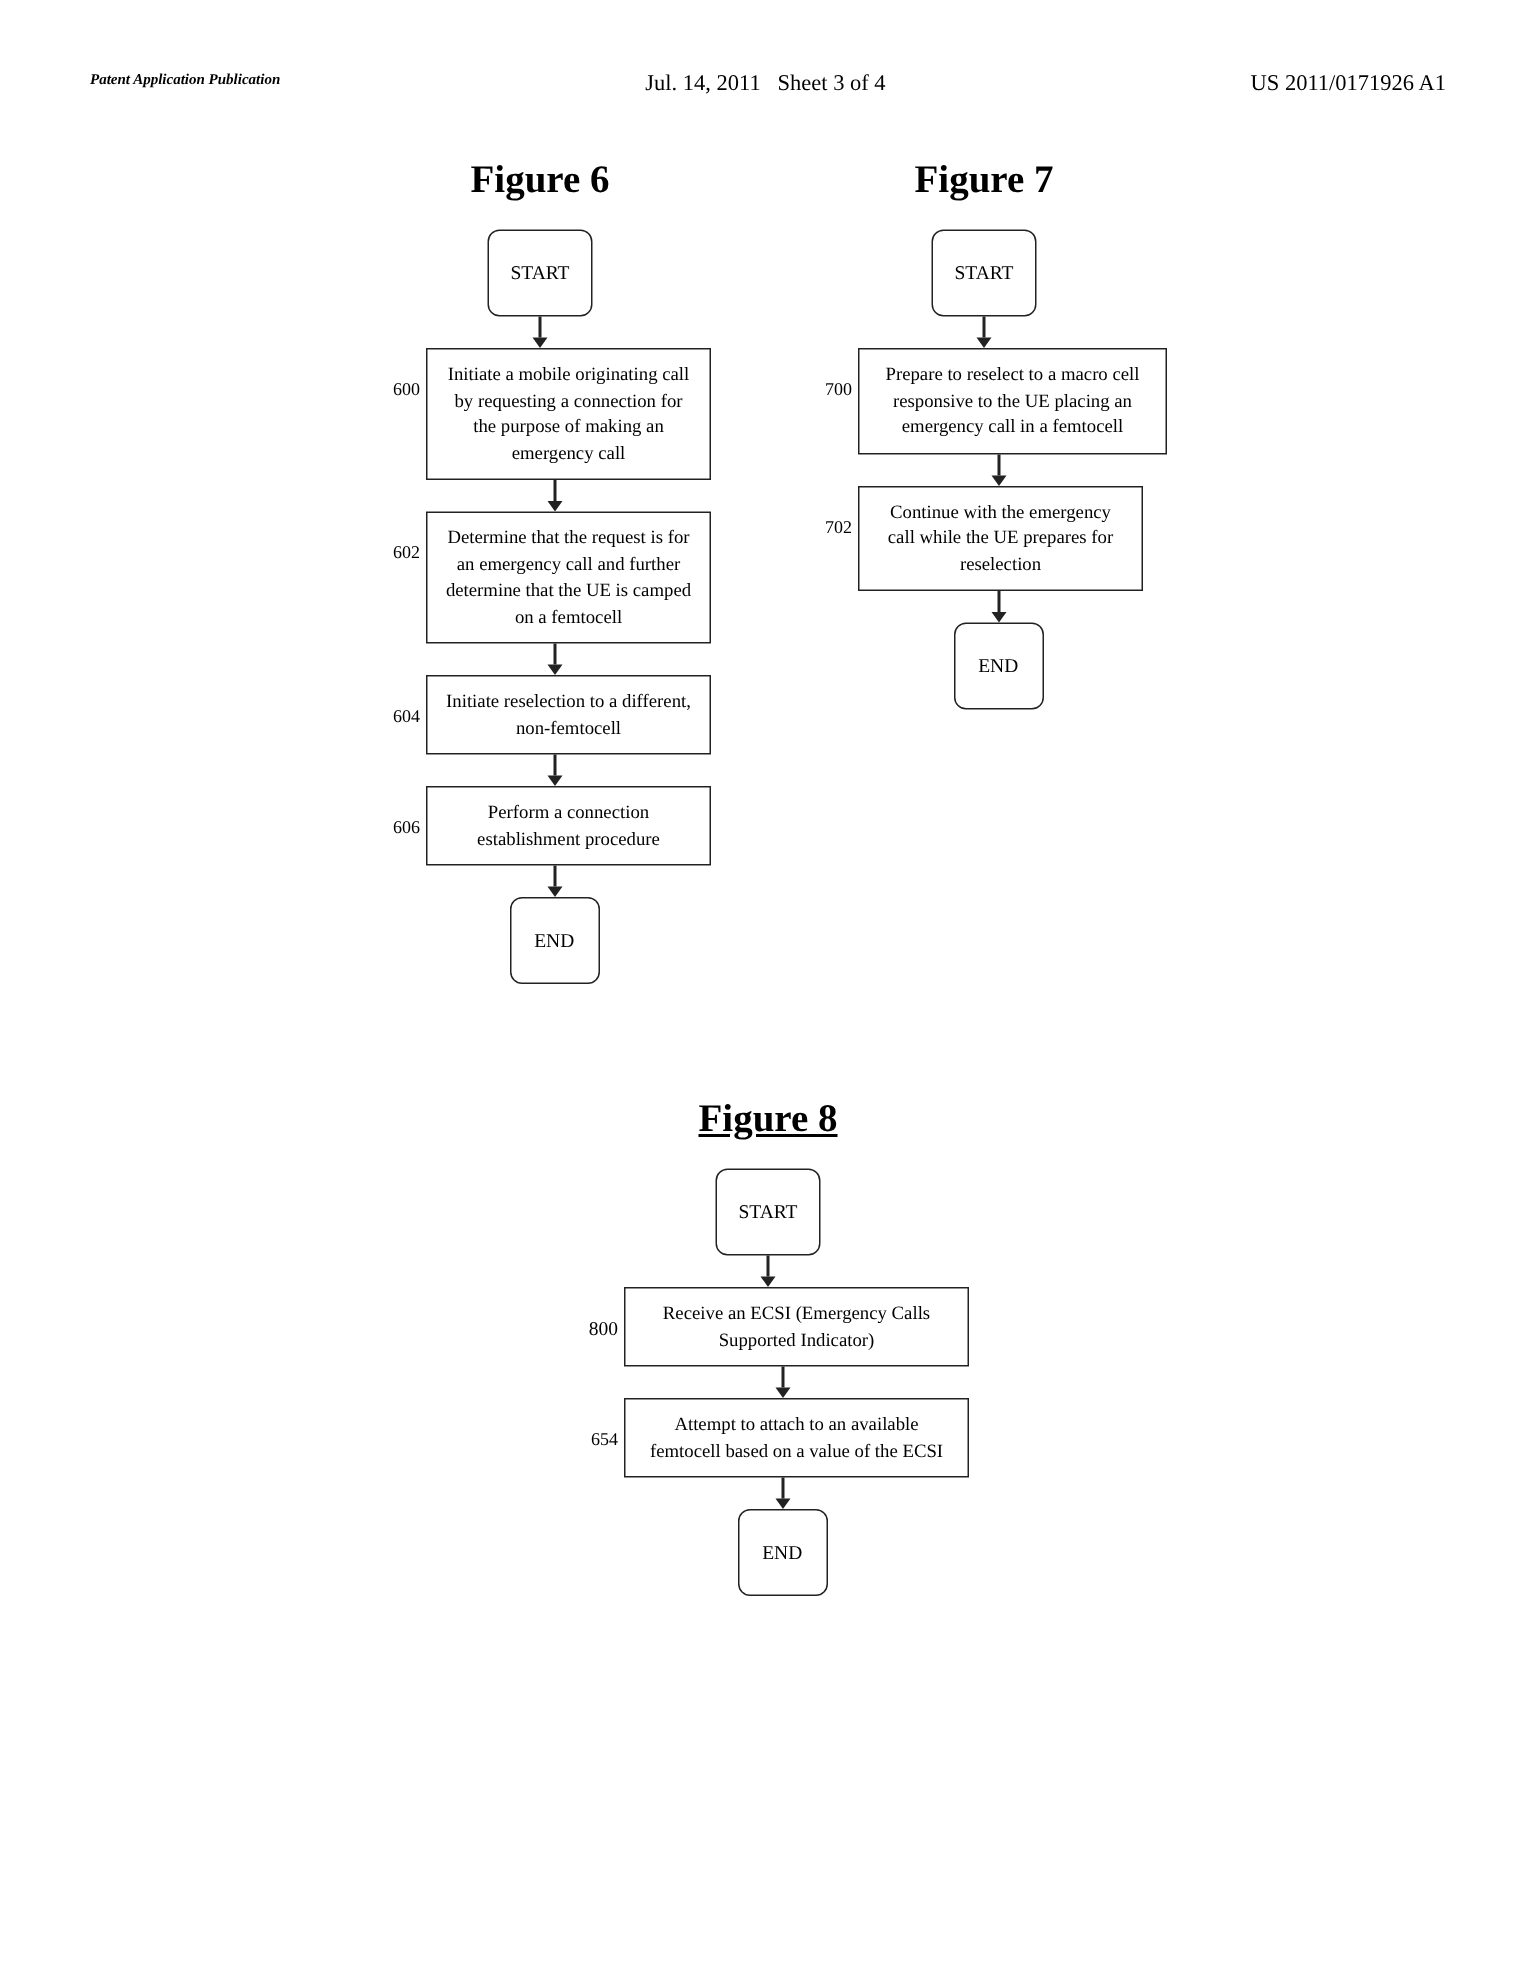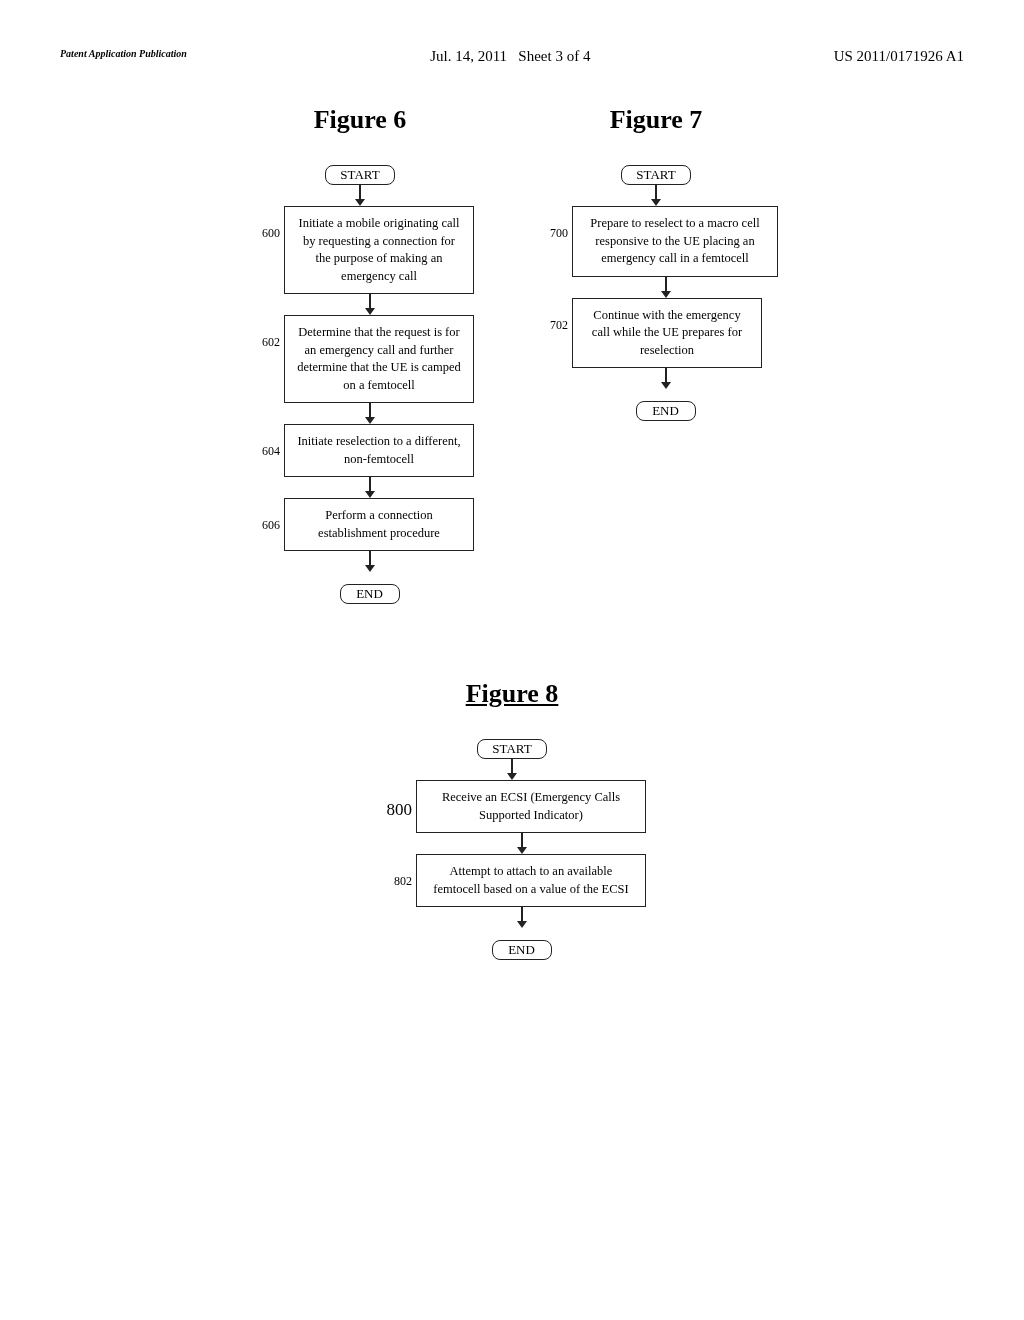--- a/index.html
+++ b/index.html
@@ -64,26 +64,25 @@
       display: flex;
       flex-direction: column;
       align-items: center;
       position: relative;
     }
 
     
     .box-rounded {
       border: 1.5px solid #222;
       border-radius: 8px;
-      padding: 1px 14px;
+      padding: 20px 14px;
       text-align: center;
       font-size: 13px;
       background: #fff;
       min-width: 60px;
-      margin-top: 12px;
     }
     .box-rect {
       border: 1.5px solid #222;
       padding: 8px 10px;
       text-align: center;
       font-size: 12.5px;
       background: #fff;
       width: 190px;
       line-height: 1.4;
     }
@@ -250,31 +249,31 @@
       <div class="box-rounded">
         <span>START</span>
       </div>
 
       <div class="seg">
         <div class="vline" style="height:14px;"></div>
         <div class="arrowhead-down"></div>
       </div>
 
       <div class="step-row">
-        <div class="step-num-label" style="font-size:17px; padding-top:0; width:38px; text-align:right; padding-right:4px; line-height:1;">800</div>
+        <div class="step-num-label" style="font-size:13px; padding-top:0; width:38px; text-align:right; padding-right:4px; line-height:1;">800</div>
         <div class="box-rect" style="width:230px;">Receive an ECSI (Emergency Calls Supported Indicator)</div>
       </div>
 
       <div class="seg" style="margin-left:19px;">
         <div class="vline" style="height:14px;"></div>
         <div class="arrowhead-down"></div>
       </div>
 
       <div class="step-row">
-        <div class="step-num-label" style="font-size:12px; padding-top:0; width:38px; text-align:right; padding-right:4px; line-height:1;">802</div>
+        <div class="step-num-label" style="font-size:12px; padding-top:0; width:38px; text-align:right; padding-right:4px; line-height:1;">654</div>
         <div class="box-rect" style="width:230px;">Attempt to attach to an available femtocell based on a value of the ECSI</div>
       </div>
 
       <div class="seg" style="margin-left:19px;">
         <div class="vline" style="height:14px;"></div>
         <div class="arrowhead-down"></div>
       </div>
 
       <div style="margin-left:19px;">
         <div class="box-rounded">

